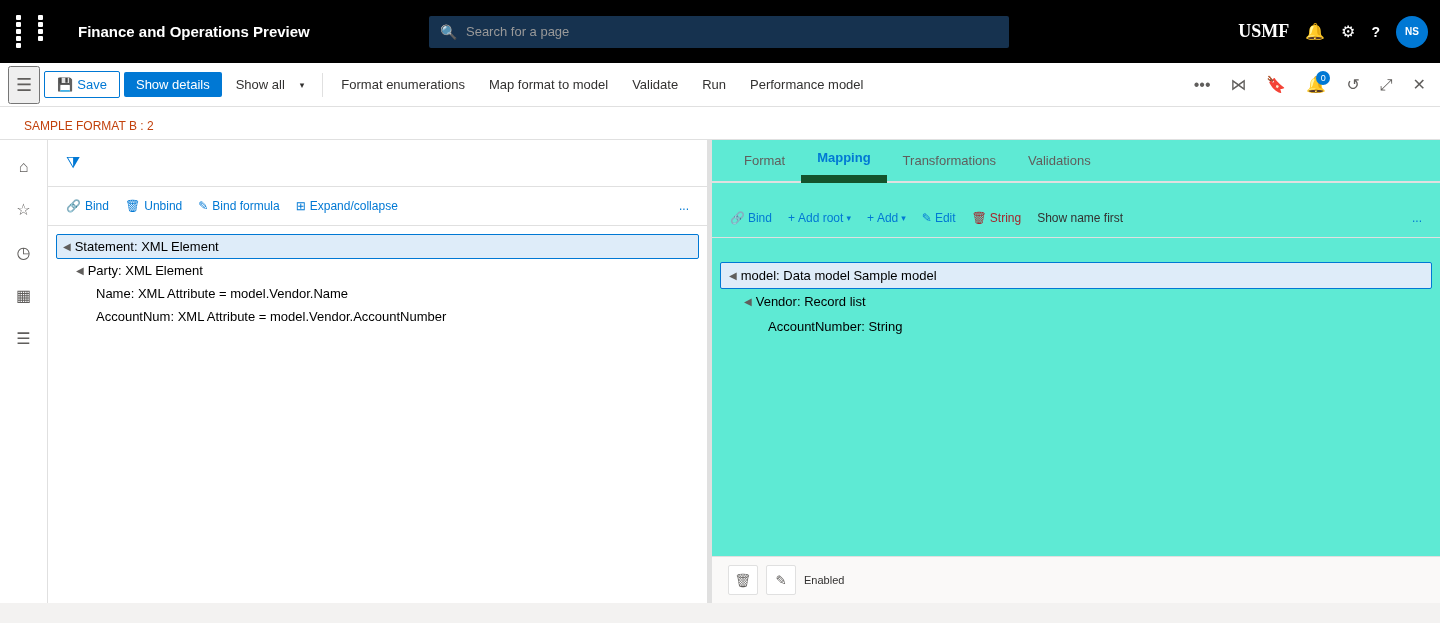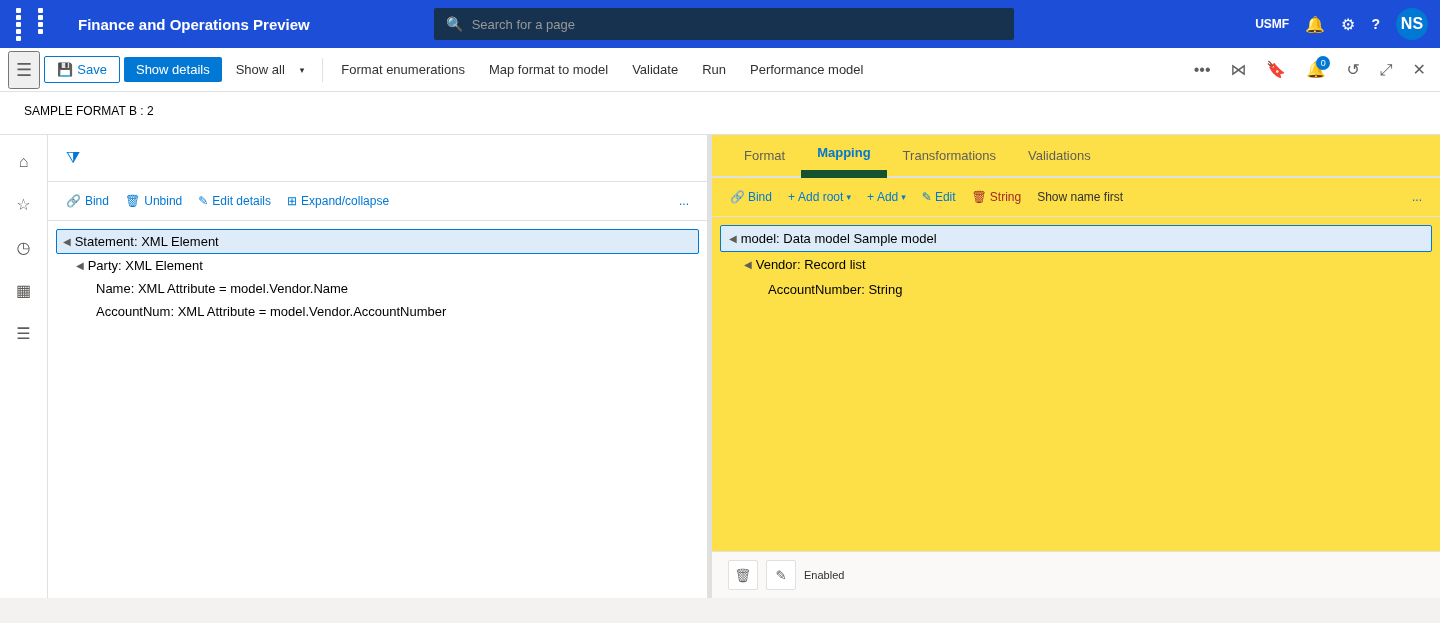--- a/index.html
+++ b/index.html
@@ -1,42 +1,42 @@
 <!DOCTYPE html>
 <html><head>
   <meta charset="utf-8">
   <style>
     * { box-sizing: border-box; margin: 0; padding: 0; }
     body { font-family: 'Segoe UI', sans-serif; font-size: 13px; background: #f3f2f1; overflow: hidden; }
 
     
     .top-nav {
-      display: flex; align-items: center; background: #1d4ed8; color: white;
-      height: 48px; padding: 0 12px; gap: 8px;
+      display: flex; align-items: center; background: #000000; color: white;
+      height: 63px; padding: 0 12px; gap: 8px;
     }
     .top-nav-grid { display: grid; grid-template-columns: 20px 20px; gap: 2px; cursor: pointer; padding: 4px; }
     .top-nav-grid span { width: 5px; height: 5px; background: white; display: block; border-radius: 1px; }
     .app-title { font-size: 15px; font-weight: 600; color: white; margin-left: 8px; flex: 0 0 auto; }
     .search-bar {
       flex: 1; max-width: 580px; margin: 0 auto;
       display: flex; align-items: center; background: #16324f; border-radius: 2px;
       padding: 0 12px; height: 32px; gap: 8px;
     }
     .search-bar input {
       background: transparent; border: none; color: #ccc; font-size: 13px;
       outline: none; width: 100%;
     }
     .search-bar input::placeholder { color: #999; }
     .nav-right { display: flex; align-items: center; gap: 16px; margin-left: auto; }
-    .nav-right-text { color: white; font-size: 12px; font-weight: 600; }
+    .nav-right-text { color: white; font-size: 18px; font-weight: 600; font-family: Liberation Serif, serif; }
     .nav-icon { color: white; font-size: 16px; cursor: pointer; }
     .avatar {
       width: 32px; height: 32px; border-radius: 50%; background: #0078d4;
       color: white; display: flex; align-items: center; justify-content: center;
-      font-size: 16px; font-weight: 700; cursor: pointer;
+      font-size: 10px; font-weight: 700; cursor: pointer;
     }
 
     
     .action-bar {
       display: flex; align-items: center; background: white; border-bottom: 1px solid #e0e0e0;
       height: 44px; padding: 0 8px; gap: 4px;
     }
     .hamburger { font-size: 18px; color: #605e5c; cursor: pointer; padding: 6px; }
     .btn-save {
       display: flex; align-items: center; gap: 4px; padding: 5px 12px;
@@ -52,21 +52,21 @@
       display: flex; align-items: center; gap: 15px; padding: 5px 10px;
       background: transparent; border: none; color: #323130;
       cursor: pointer; font-size: 13px; border-radius: 2px;
     }
     .btn-separator { width: 1px; height: 24px; background: #e0e0e0; margin: 0 4px; }
     .action-bar-right { display: flex; align-items: center; gap: 8px; margin-left: auto; }
     .icon-btn { background: none; border: none; cursor: pointer; color: #605e5c; font-size: 16px; padding: 6px; }
 
     
     .page-header { background: white; padding: 12px 24px 0 24px; border-bottom: 1px solid #e0e0e0; }
-    .breadcrumb { font-size: 12px; color: #000000; margin-bottom: 16px; }
+    .breadcrumb { font-size: 12px; color: #c2410c; margin-bottom: 6px; }
     .page-title { font-size: 20px; font-weight: 300; color: #323130; margin-bottom: 12px; }
 
     
     .main-content { display: flex; height: calc(623px - 48px - 44px - 68px); background: #f3f2f1; }
 
     
     .sidebar-icons {
       width: 48px; background: white; border-right: 1px solid #e0e0e0;
       display: flex; flex-direction: column; align-items: center; padding-top: 8px; gap: 4px;
     }
@@ -79,21 +79,21 @@
     .left-toolbar-more { margin-left: auto; }
 
     .tree-area { flex: 1; padding: 8px; overflow-y: auto; }
     .tree-item { display: flex; align-items: center; padding: 4px 6px; cursor: pointer; border-radius: 2px; }
     .tree-item.selected { background: #deecf9; border: 1px solid #0078d4; }
     .tree-indent-1 { padding-left: 20px; }
     .tree-indent-2 { padding-left: 40px; }
     .collapse-icon { font-size: 10px; color: #605e5c; margin-right: 4px; cursor: pointer; }
 
     
-    .right-panel { flex: 1; background: #fde047; display: flex; flex-direction: column; }
+    .right-panel { flex: 1; background: #5eead4; display: flex; flex-direction: column; gap: 16px; }
 
     
     .tabs { display: flex; align-items: center; border-bottom: 2px solid #e0e0e0; padding: 0 16px; }
     .tab { padding: 10px 16px; cursor: pointer; color: #605e5c; font-size: 13px; border-bottom: 2px solid transparent; margin-bottom: -2px; }
     .tab.active { color: #0078d4; border-bottom: 8px solid #14532d; font-weight: 600; }
 
     
     .right-toolbar { display: flex; align-items: center; padding: 8px 12px; gap: 4px; border-bottom: 1px solid #e0e0e0; }
     .right-toolbar-btn { background: none; border: none; cursor: pointer; color: #0078d4; font-size: 12px; padding: 4px 6px; display: flex; align-items: center; gap: 3px; }
     .right-toolbar-btn.danger { color: #a4262c; }
@@ -215,21 +215,21 @@
       <button class="left-toolbar-btn">
         <span>🔗</span>
         <span>Bind</span>
       </button>
       <button class="left-toolbar-btn">
         <span>🗑</span>
         <span>Unbind</span>
       </button>
       <button class="left-toolbar-btn">
         <span>✎</span>
-        <span>Edit details</span>
+        <span>Bind formula</span>
       </button>
       <button class="left-toolbar-btn">
         <span>⊞</span>
         <span>Expand/collapse</span>
       </button>
       <button class="left-toolbar-btn left-toolbar-more">
         <span>...</span>
       </button>
     </div>
 

